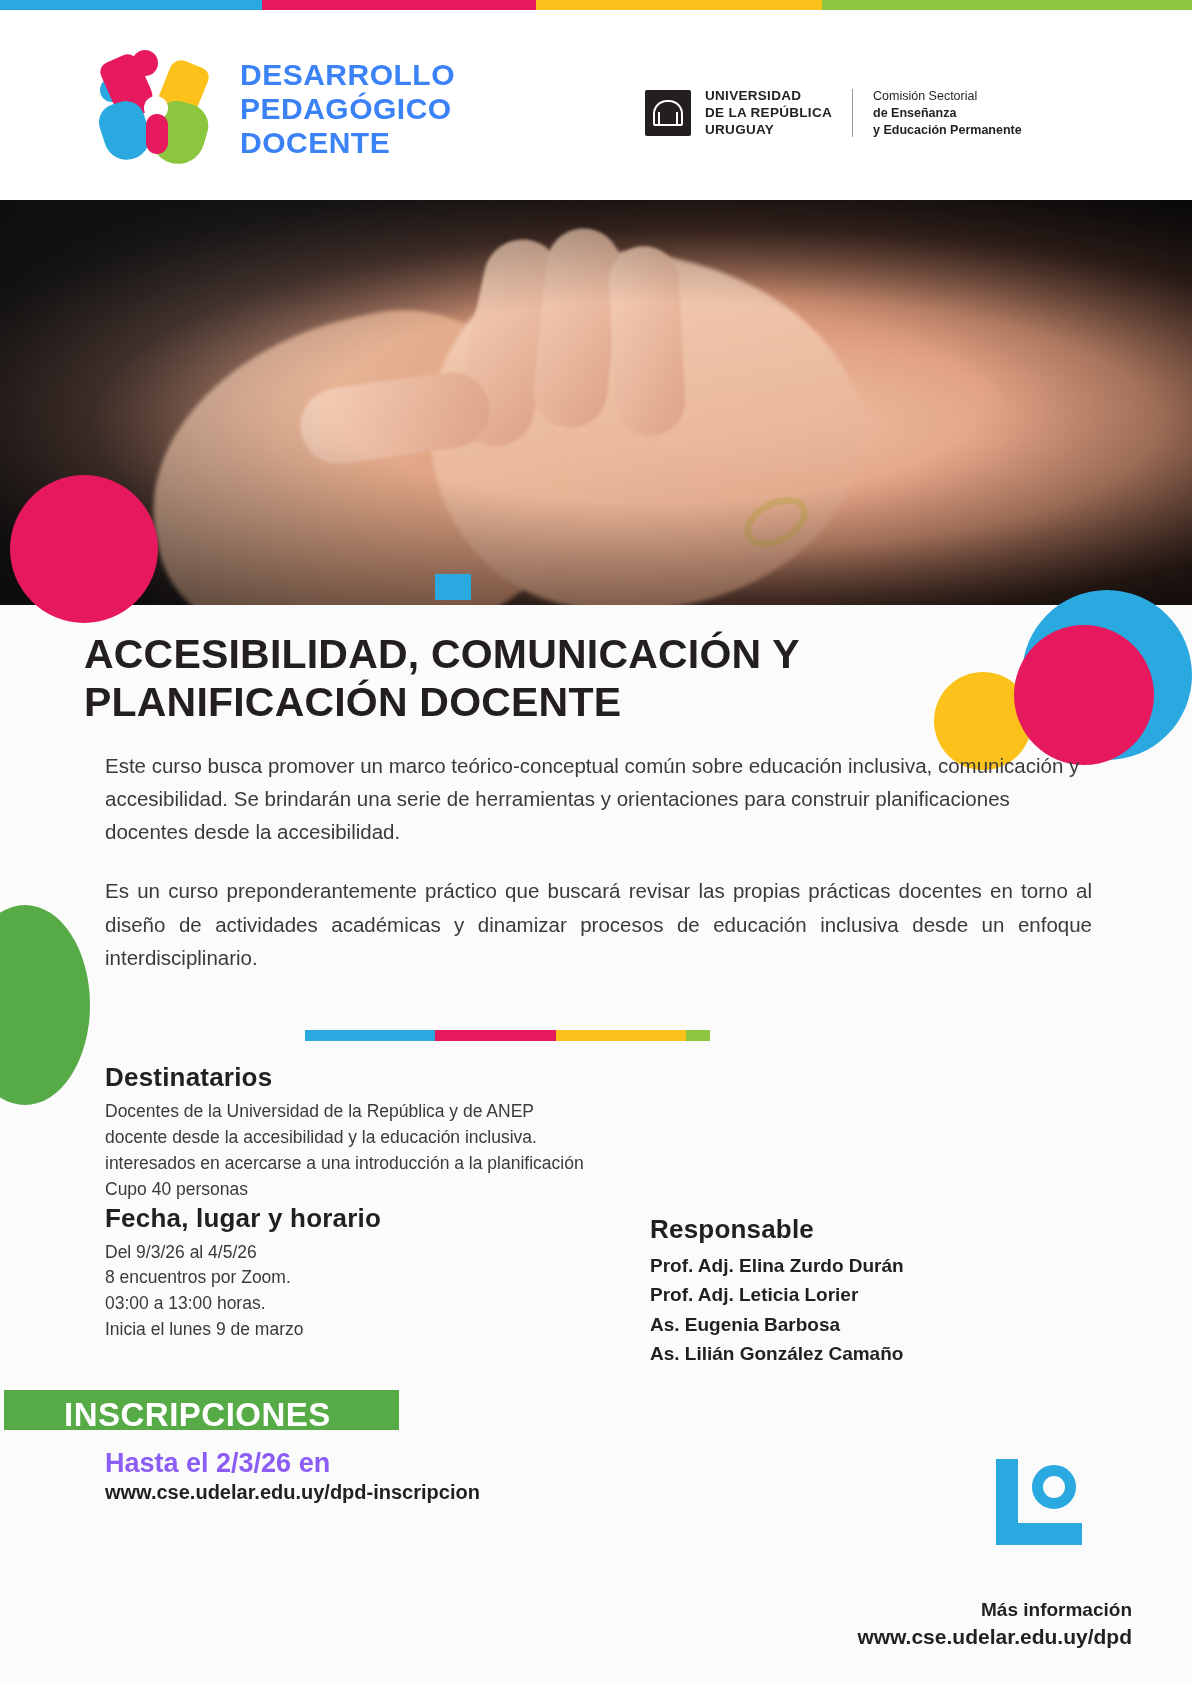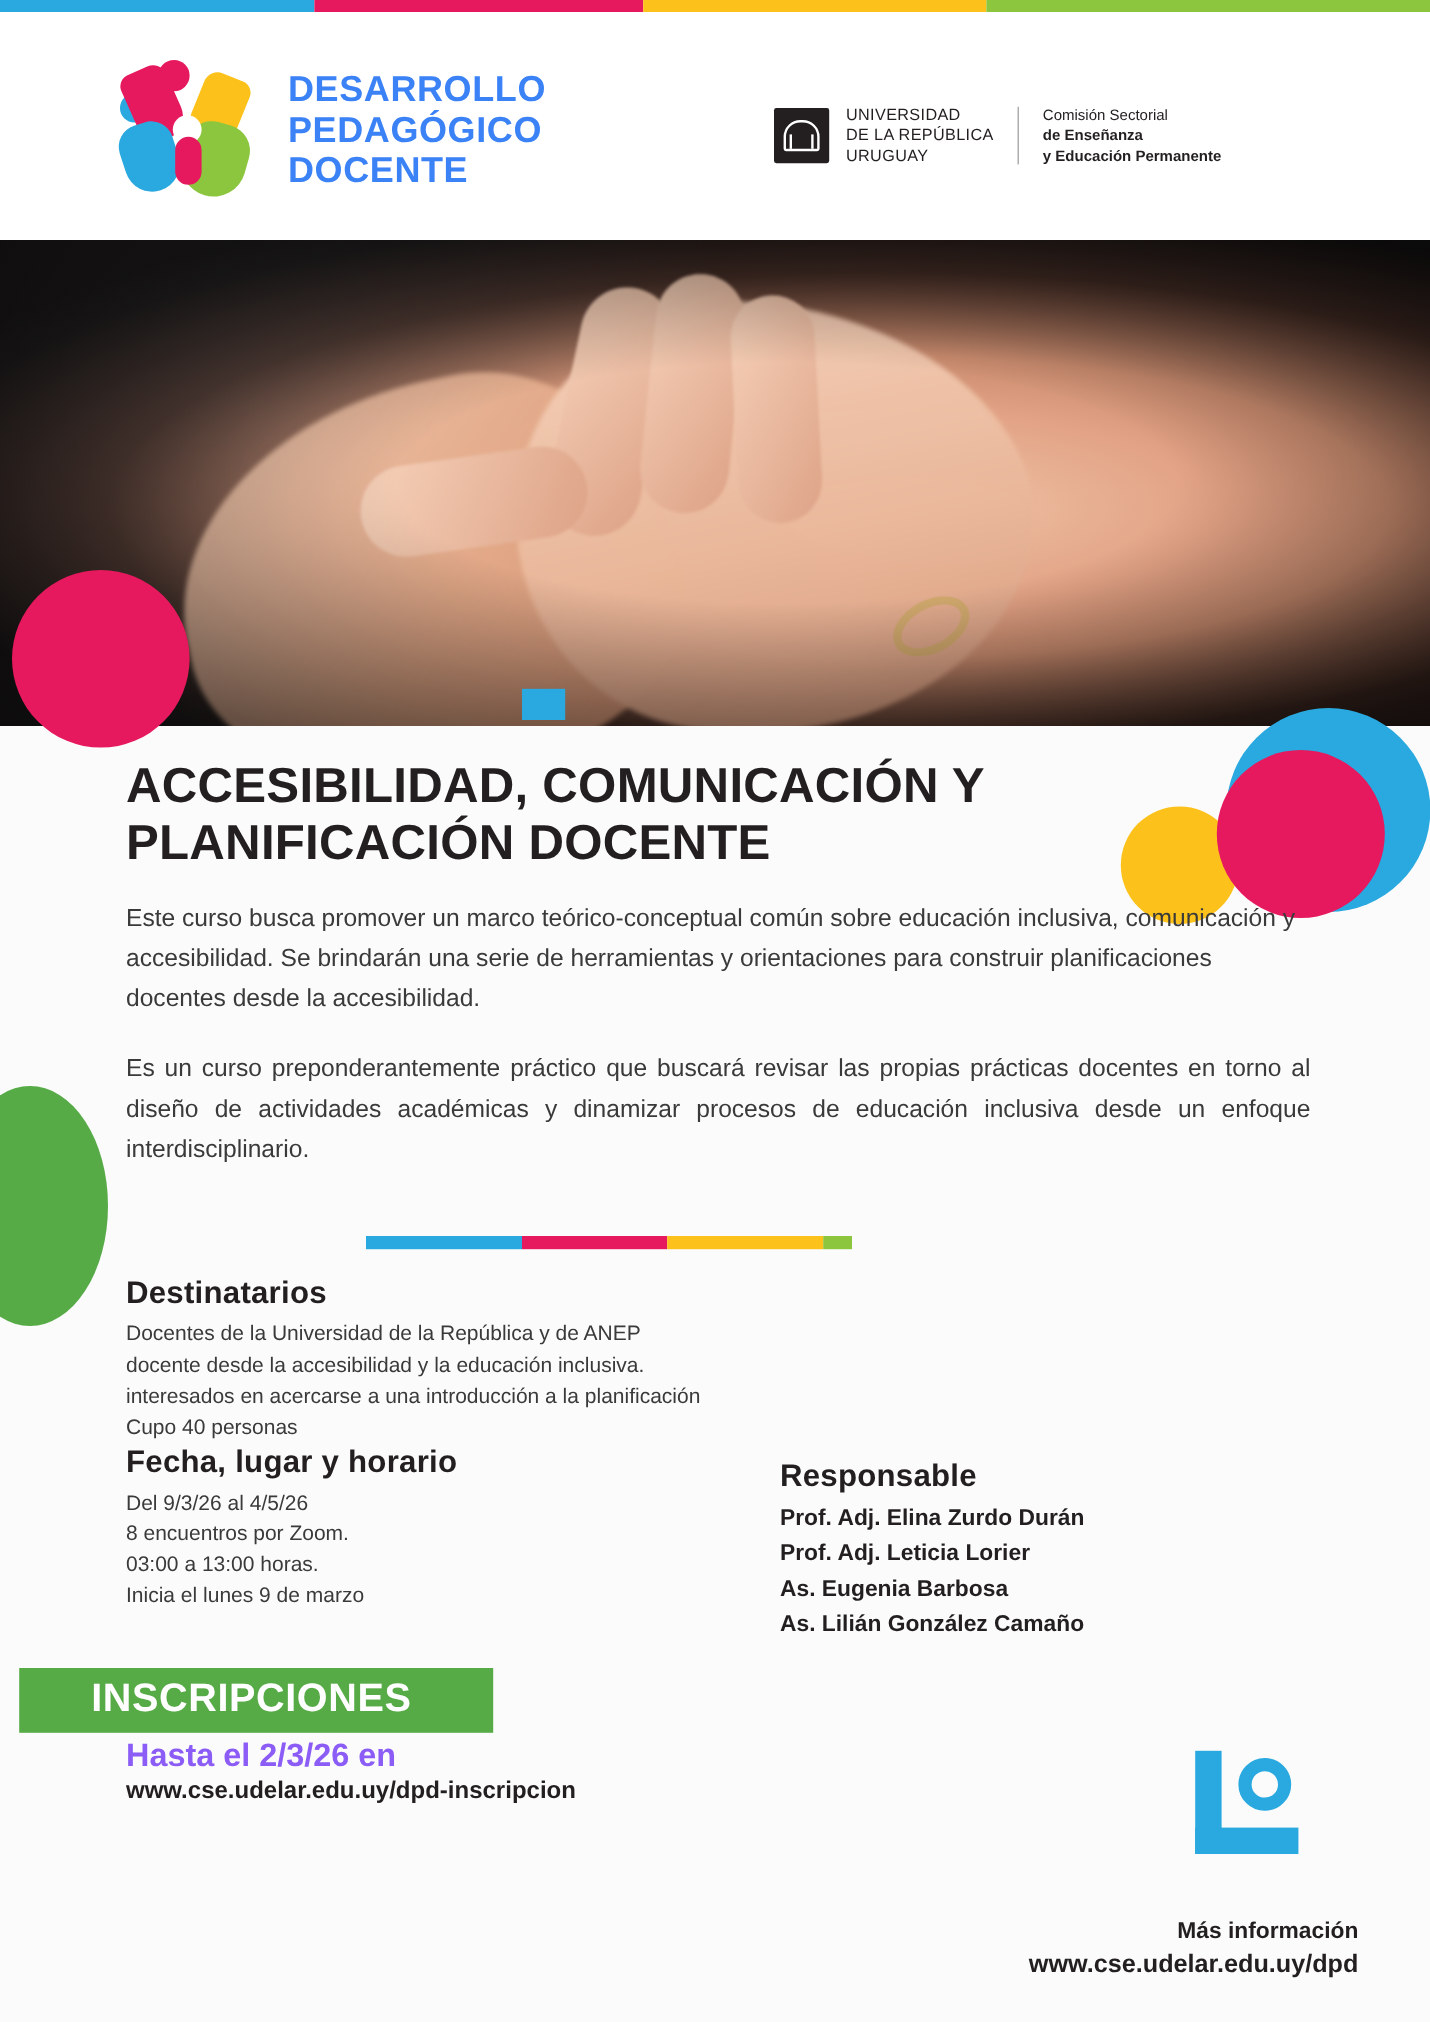--- a/index.html
+++ b/index.html
@@ -21,21 +21,21 @@
   .header{position:absolute;top:10px;left:0;width:1192px;height:190px;background:#ffffff;}
   .logo-dpd{position:absolute;left:100px;top:40px;display:flex;align-items:center;gap:18px;}
   .dpd-mark{position:relative;width:122px;height:118px;}
   .dpd-mark span{position:absolute;border-radius:50%;display:block;}
   .dpd-text{font-weight:bold;font-size:30px;line-height:1.13;letter-spacing:.5px;color:#3b82f6;}
 
   .udelar{position:absolute;left:645px;top:78px;display:flex;align-items:center;gap:14px;}
   .udelar-shield{width:46px;height:46px;background:#231f20;position:relative;border-radius:2px;}
   .udelar-shield:after{content:"";position:absolute;left:8px;top:10px;width:30px;height:26px;border:2px solid #ffffff;border-radius:14px 14px 2px 2px;box-sizing:border-box;}
   .udelar-shield:before{content:"";position:absolute;left:13px;top:22px;width:20px;height:12px;border-left:2px solid #fff;border-right:2px solid #fff;box-sizing:border-box;}
-  .udelar-name{font-size:13.5px;font-weight:normal;line-height:1.25;letter-spacing:.3px;color:#231f20;}
+  .udelar-name{font-size:13.5px;font-weight:bold;line-height:1.25;letter-spacing:.3px;color:#231f20;}
   .udelar-div{width:1px;height:48px;background:#9a9a9a;margin:0 6px;}
   .cse{font-size:12.5px;line-height:1.35;color:#231f20;}
 
   
   .photo{position:absolute;top:200px;left:0;width:1192px;height:405px;overflow:hidden;background:#2a2a2a;}
   .photo .bg{position:absolute;inset:0;
     background:
       radial-gradient(circle at 18% 35%, rgba(255,255,255,.10), rgba(0,0,0,0) 40%),
       radial-gradient(ellipse at 62% 55%, #f0c5a8 0%, #e2a285 26%, #c98b6e 40%, rgba(80,50,40,.75) 62%, rgba(25,22,22,.95) 80%),
       linear-gradient(145deg,#3a3330 0%,#241f1e 45%,#17110f 100%);
@@ -52,42 +52,42 @@
   .dot{position:absolute;border-radius:50%;}
   .c-magenta-left{left:10px;top:475px;width:148px;height:148px;background:#e6195f;}
   .c-green-left{left:-40px;top:905px;width:130px;height:200px;background:#57ab47;border-radius:50%;}
   .c-cyan-right{right:0px;top:590px;width:170px;height:170px;background:#29a9df;}
   .c-yellow-right{right:160px;top:672px;width:98px;height:98px;background:#fcc21b;}
   .c-magenta-right{right:38px;top:625px;width:140px;height:140px;background:#e6195f;}
   .sq-blue{position:absolute;left:435px;top:574px;width:36px;height:26px;background:#29a9df;}
 
   
   .content{position:absolute;left:0;top:600px;width:1192px;}
-  h1.title{margin:0;padding:30px 100px 0 105px;font-size:41px;line-height:1.18;font-weight:bold;letter-spacing:.2px;color:#231f20;position:relative;z-index:3;}
+  h1.title{margin:0;padding:30px 100px 0 84px;font-size:41px;line-height:1.18;font-weight:bold;letter-spacing:.2px;color:#231f20;position:relative;z-index:3;}
   .lead{padding:0 100px 0 105px;margin-top:22px;font-size:20.5px;line-height:1.62;color:#3a3a3a;}
   .lead p{margin:0 0 26px 0;}
   .lead p.justify{text-align:justify;}
 
   
   .midbar{position:absolute;left:305px;top:1030px;width:405px;height:11px;display:flex;}
   .midbar i{height:100%;display:block;}
 
   
   .cols{position:absolute;top:1062px;left:0;width:1192px;}
   .col-left{position:absolute;left:105px;top:0;width:545px;}
   .col-right{position:absolute;left:650px;top:0;width:450px;}
   h2.sec{margin:0 0 6px 0;font-size:26px;font-weight:bold;color:#231f20;letter-spacing:.2px;}
   .sec-body{font-size:17.5px;line-height:1.48;color:#3a3a3a;}
   .sec-body div{white-space:nowrap;}
 
   .block2{}
   .resp{font-size:19px;line-height:1.55;font-weight:bold;color:#231f20;}
 
   
-  .insc-band{position:absolute;left:16px;top:1390px;width:395px;height:54px;background:#57ab47;}
+  .insc-band{position:absolute;left:4px;top:1390px;width:395px;height:40px;background:#57ab47;}
   .insc-band span{color:#fff;font-weight:bold;font-size:33px;letter-spacing:.5px;position:absolute;left:60px;top:6px;}
   .insc-txt{position:absolute;left:105px;top:1448px;}
   .insc-txt .l1{font-size:27px;font-weight:bold;color:#8b5cf6;}
   .insc-txt .l2{font-size:20px;font-weight:bold;color:#231f20;margin-top:2px;}
 
   .mas-info{position:absolute;right:60px;bottom:36px;text-align:right;}
   .mas-info .m1{font-size:19px;font-weight:bold;color:#231f20;}
   .mas-info .m2{font-size:21px;font-weight:bold;color:#231f20;margin-top:4px;}
 
   

